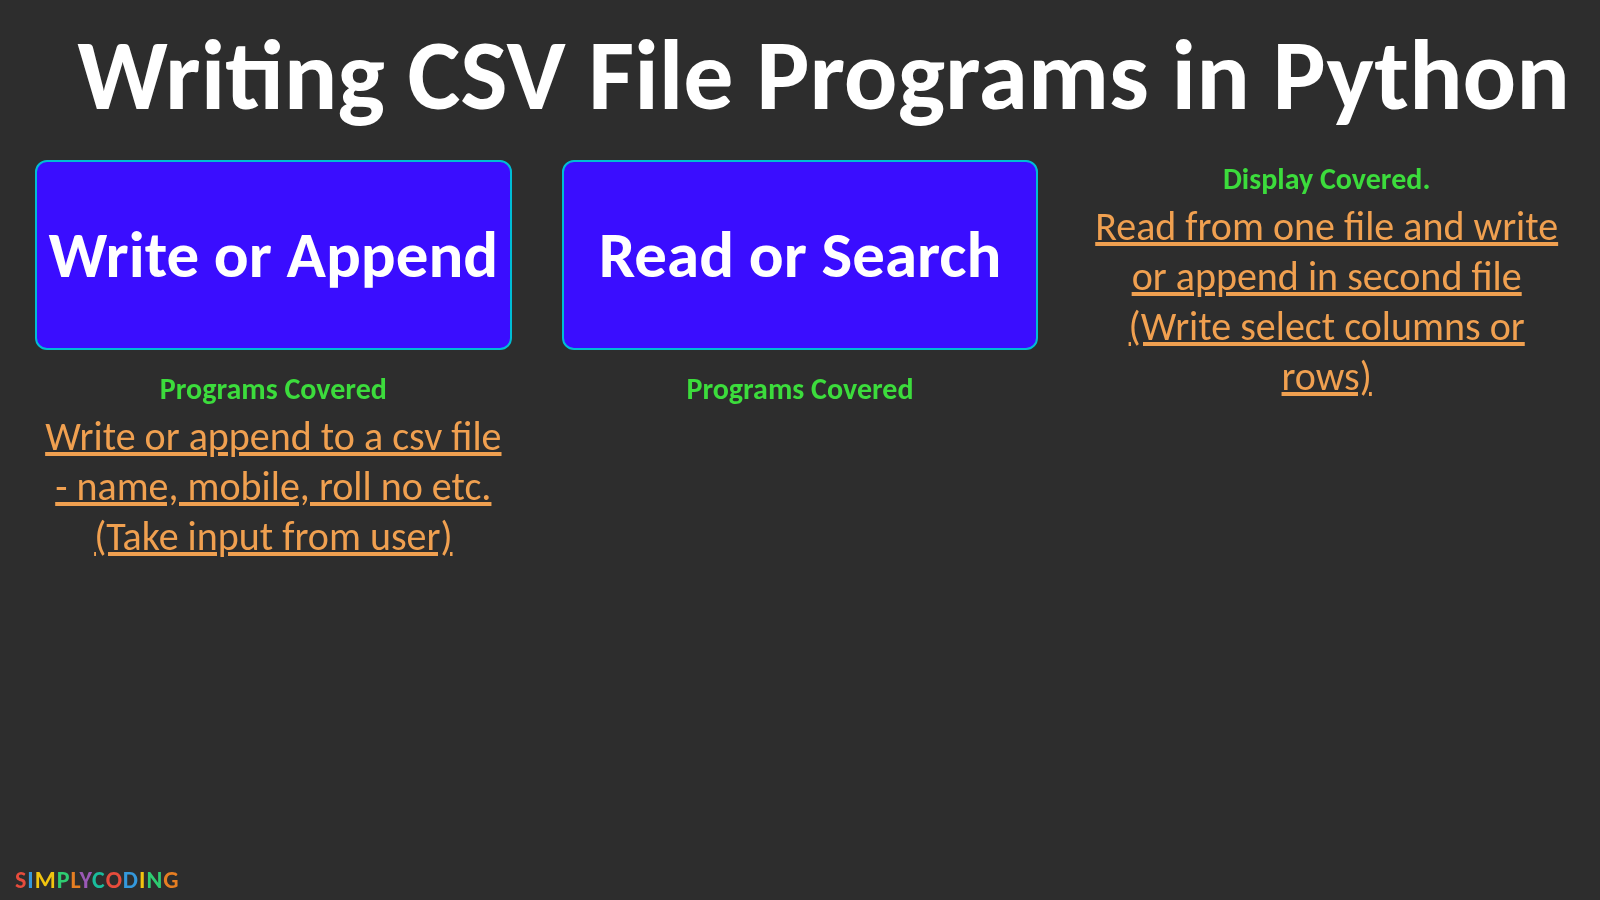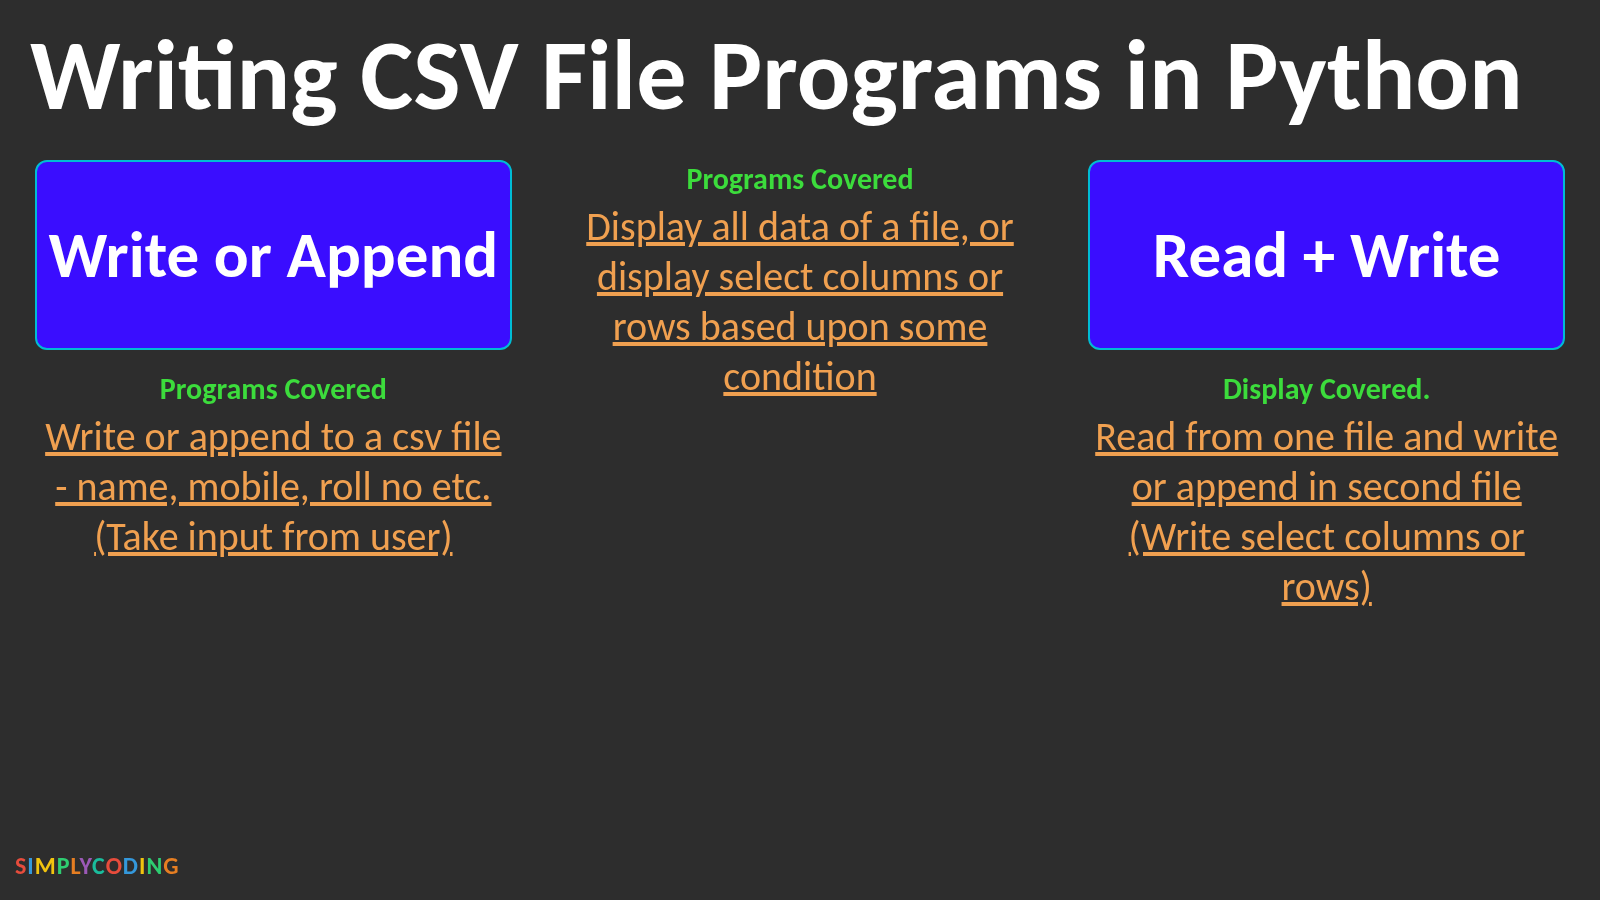--- a/index.html
+++ b/index.html
@@ -12,21 +12,21 @@
       height: 900px;
       background: #2d2d2d;
       font-family: 'Segoe UI', Calibri, Arial, sans-serif;
       overflow: hidden;
       position: relative;
     }
     .title {
       color: white;
       font-size: 100px;
       font-weight: bold;
-      text-align: left;
+      text-align: right;
       line-height: 1.1;
       padding: 20px 30px 30px 30px;
     }
     .columns {
       display: flex;
       justify-content: space-between;
       padding: 0 35px;
       gap: 50px;
     }
     .column {
@@ -63,21 +63,21 @@
       color: #f0a050;
       font-size: 40px;
       font-weight: 500;
       text-align: center;
       line-height: 1.25;
       padding: 0 5px;
       text-decoration: underline;
     }
     .logo {
       position: absolute;
-      bottom: 20px;
+      bottom: 6px;
       left: 15px;
       font-size: 24px;
       font-weight: bold;
       letter-spacing: 1px;
     }
     .logo span:nth-child(1) { color: #e74c3c; }
     .logo span:nth-child(2) { color: #3498db; }
     .logo span:nth-child(3) { color: #f1c40f; }
     .logo span:nth-child(4) { color: #2ecc71; }
     .logo span:nth-child(5) { color: #e67e22; }
@@ -97,26 +97,25 @@
 <div class="columns">
   <div class="column">
     <div class="btn-box">
       <div class="btn-text">Write or Append</div>
     </div>
     <div class="subtitle">Programs Covered</div>
     <div class="desc">Write or append to a csv file  - name, mobile, roll no etc. (Take input from user)</div>
   </div>
 
   <div class="column">
+    <div class="btn-box">
+      <div class="btn-text">Read or Search</div>
+    </div>
     <div class="subtitle">Programs Covered</div>
-    <div class="desc">Display all data of a file, or display select columns or rows based upon some condition</div>
   </div>
 
   <div class="column">
-    <div class="btn-box">
-      <div class="btn-text">Read + Write</div>
-    </div>
     <div class="subtitle">Display Covered.</div>
     <div class="desc">Read from one file and write or append in second file (Write select columns or rows)</div>
   </div>
 </div>
 
 <div class="logo"><span>S</span><span>I</span><span>M</span><span>P</span><span>L</span><span>Y</span><span>C</span><span>O</span><span>D</span><span>I</span><span>N</span><span>G</span></div>
 
 </body></html>

